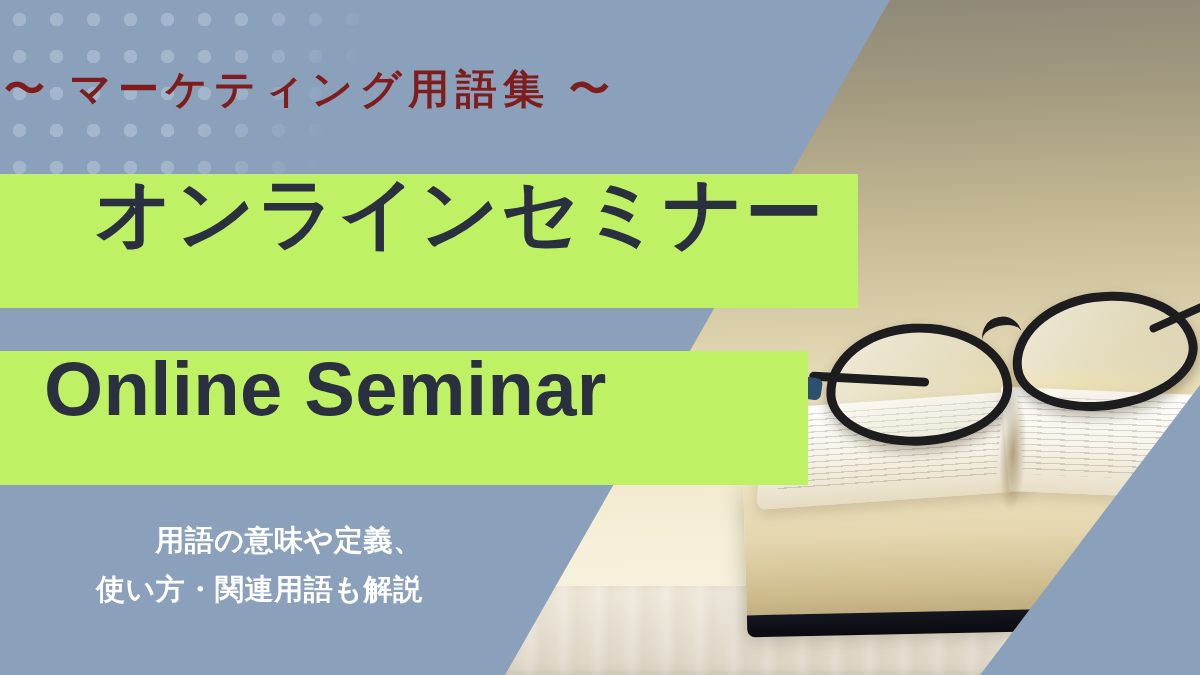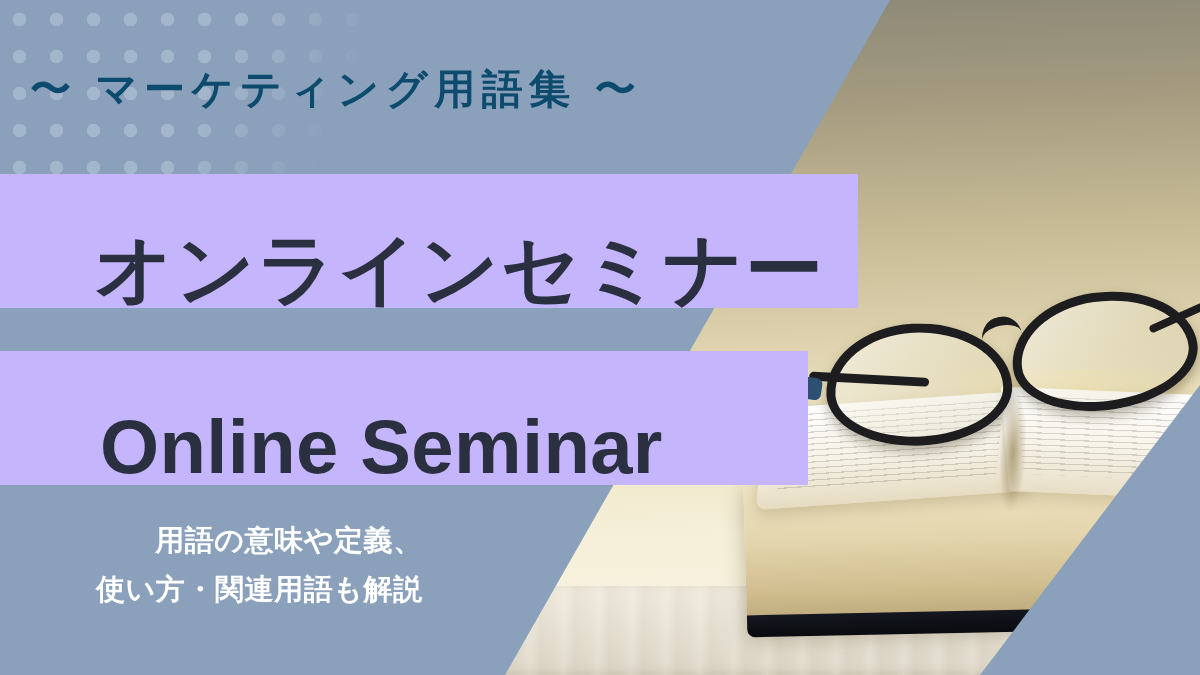--- a/index.html
+++ b/index.html
@@ -153,53 +153,53 @@
   .corner-wedge {
     position: absolute;
     right: 0; bottom: 0; width: 220px; height: 290px;
     background: var(--blue, #8aa0bb);
     clip-path: polygon(100% 0, 100% 100%, 0 100%);
   }
 
   
   .kicker {
     position: absolute;
-    left: 30px; top: 62px;
+    left: 4px; top: 62px;
     width: 820px;
-    color: #0c4a6e;
+    color: #7f1d1d;
     font-size: 41px;
     font-weight: 700;
     letter-spacing: .16em;
     line-height: 1.35;
     white-space: nowrap;
   }
 
   .bar {
     position: absolute;
-    background: #c4b5fd;
+    background: #bef264;
     display: flex;
-    align-items: flex-end;
+    align-items: flex-start;
   }
   .bar-jp {
     left: 0; top: 174px; width: 858px; height: 134px;
   }
   .bar-en {
     left: 0; top: 351px; width: 808px; height: 134px;
   }
   .headline-jp {
     padding-left: 94px;
     color: #2b3040;
     font-size: 78px;
     font-weight: 800;
     letter-spacing: .02em;
     line-height: 1;
     white-space: nowrap;
   }
   .headline-en {
-    padding-left: 100px;
+    padding-left: 44px;
     color: #2b3040;
     font-size: 76px;
     font-weight: 800;
     letter-spacing: .005em;
     line-height: 1;
     white-space: nowrap;
   }
 
   .lede {
     position: absolute;

